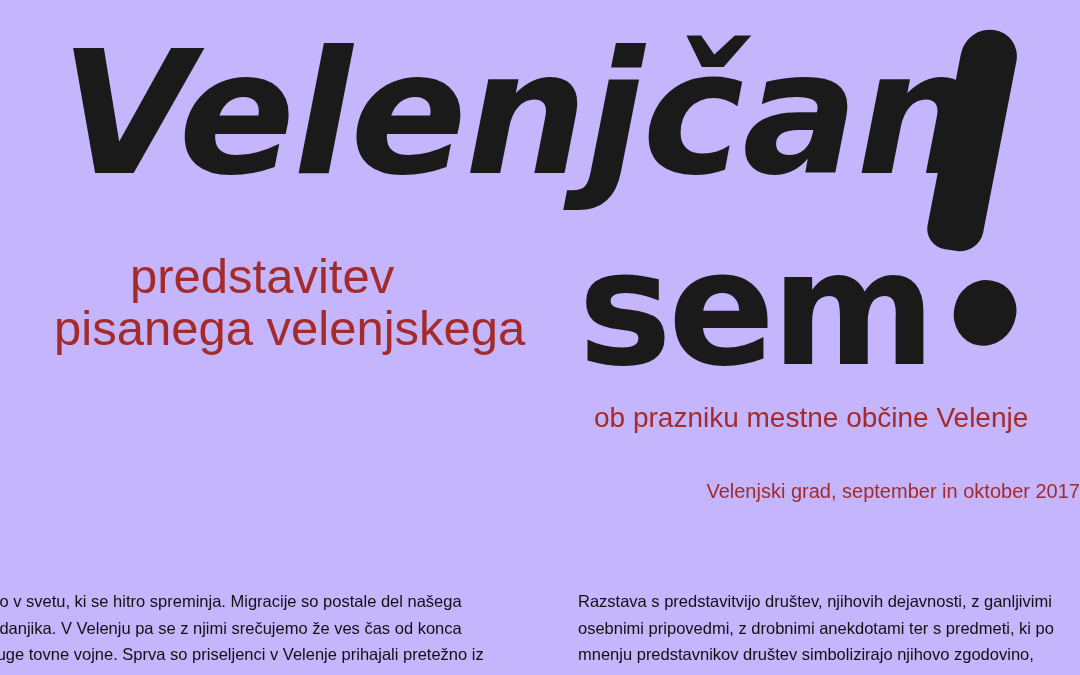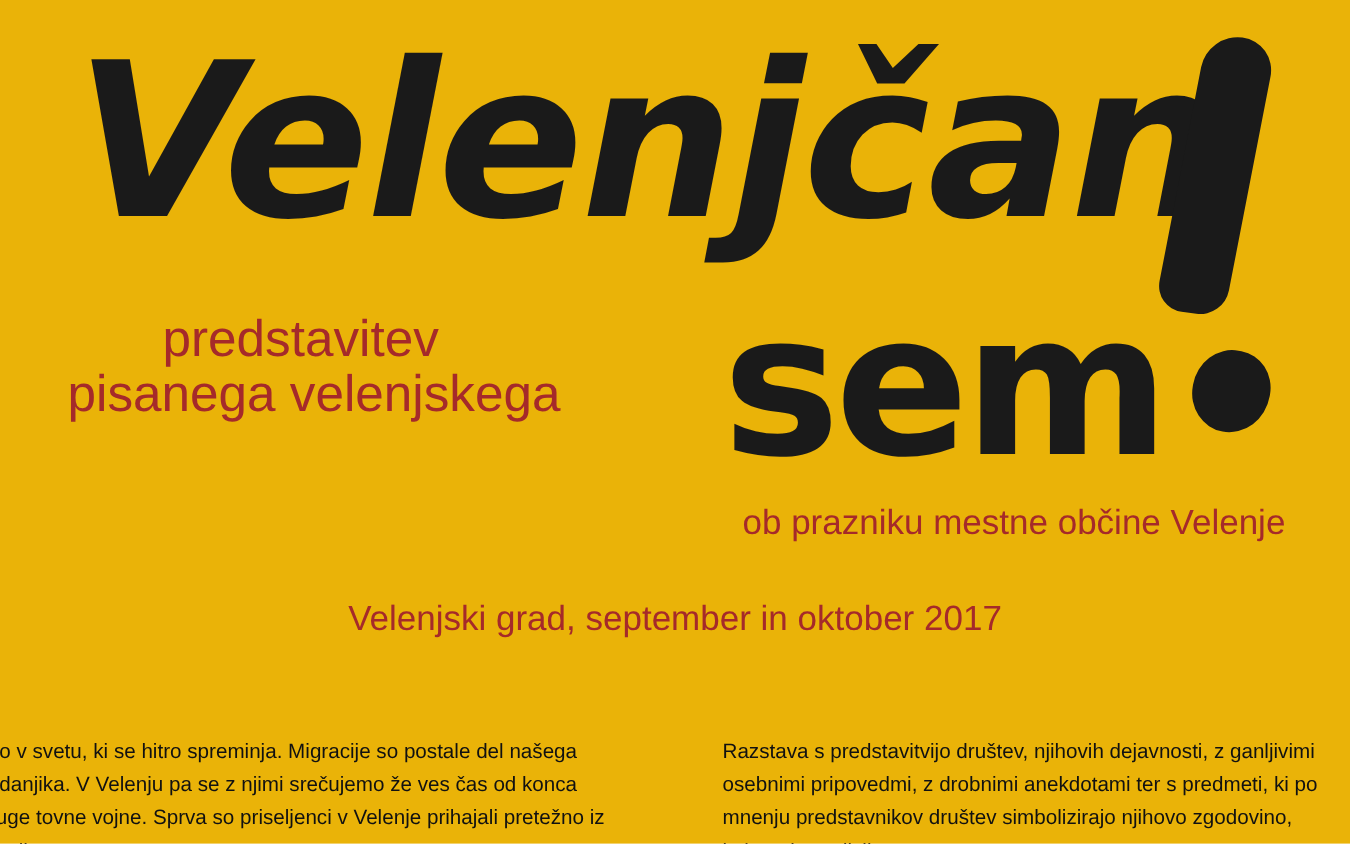--- a/index.html
+++ b/index.html
@@ -12,21 +12,21 @@
     height: 675px;
     overflow: hidden;
     font-family: "DejaVu Sans", sans-serif;
     position: relative;
   }
 
   .poster {
     position: relative;
     width: 1080px;
     height: 675px;
-    background: #eab308;
+    background: #c4b5fd;
   }
 
   
   .headline {
     position: absolute;
     left: 0;
     top: 0;
     width: 1080px;
     height: 400px;
   }
@@ -88,21 +88,21 @@
   }
 
   
   .subtitle {
     position: absolute;
     left: 130px;
     top: 250px;
     color: #a52a2a;
     font-family: "Liberation Sans", sans-serif;
     font-weight: 400;
-    font-size: 41px;
+    font-size: 49px;
     line-height: 1.07;
     letter-spacing: 0px;
     white-space: nowrap;
   }
   .subtitle .l1 { display: block; }
   .subtitle .l2 { display: block; margin-left: -76px; }
   .subtitle .l3 { display: block; margin-left: -2px; }
 
   .occasion {
     position: absolute;
@@ -113,24 +113,24 @@
     font-size: 28px;
     line-height: 1;
     white-space: nowrap;
   }
 
   .venue {
     position: absolute;
     left: 0;
     top: 481px;
     width: 1080px;
-    text-align: center;
+    text-align: right;
     color: #a52a2a;
     font-family: "Liberation Sans", sans-serif;
-    font-size: 28px;
+    font-size: 20px;
     line-height: 1;
     white-space: nowrap;
   }
 
   
   .columns {
     position: absolute;
     left: 0;
     top: 588px;
     width: 1080px;

